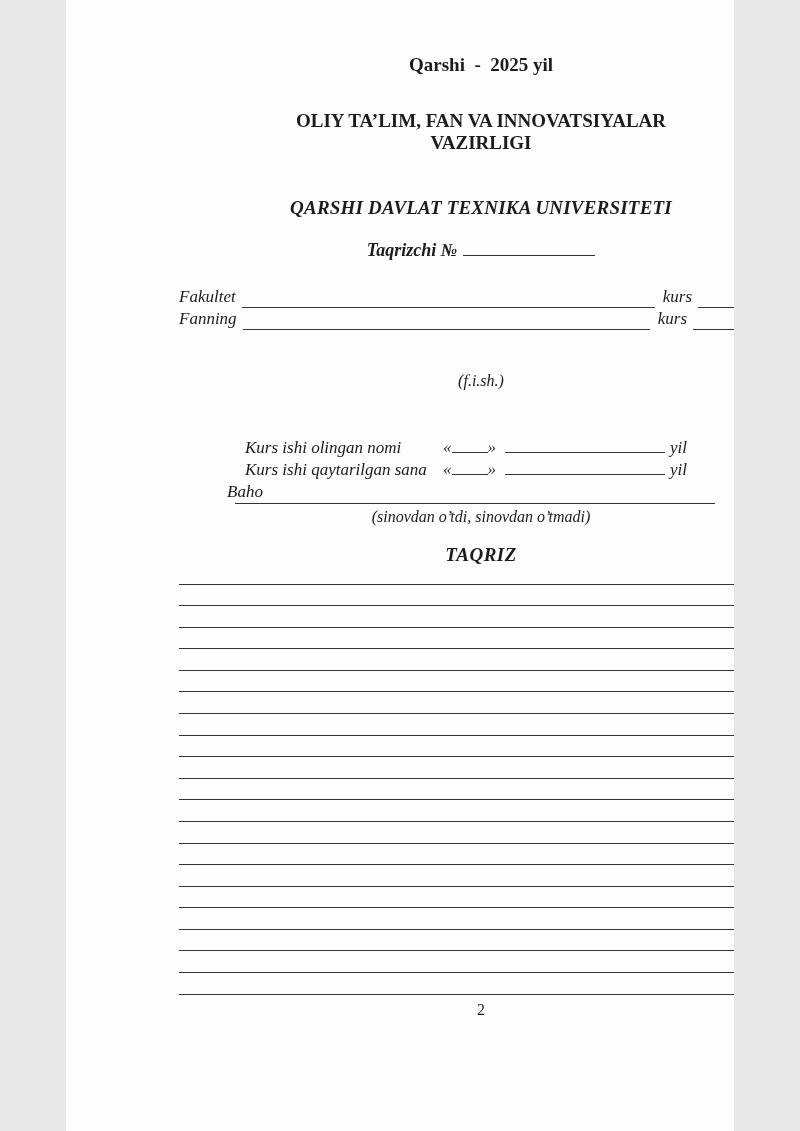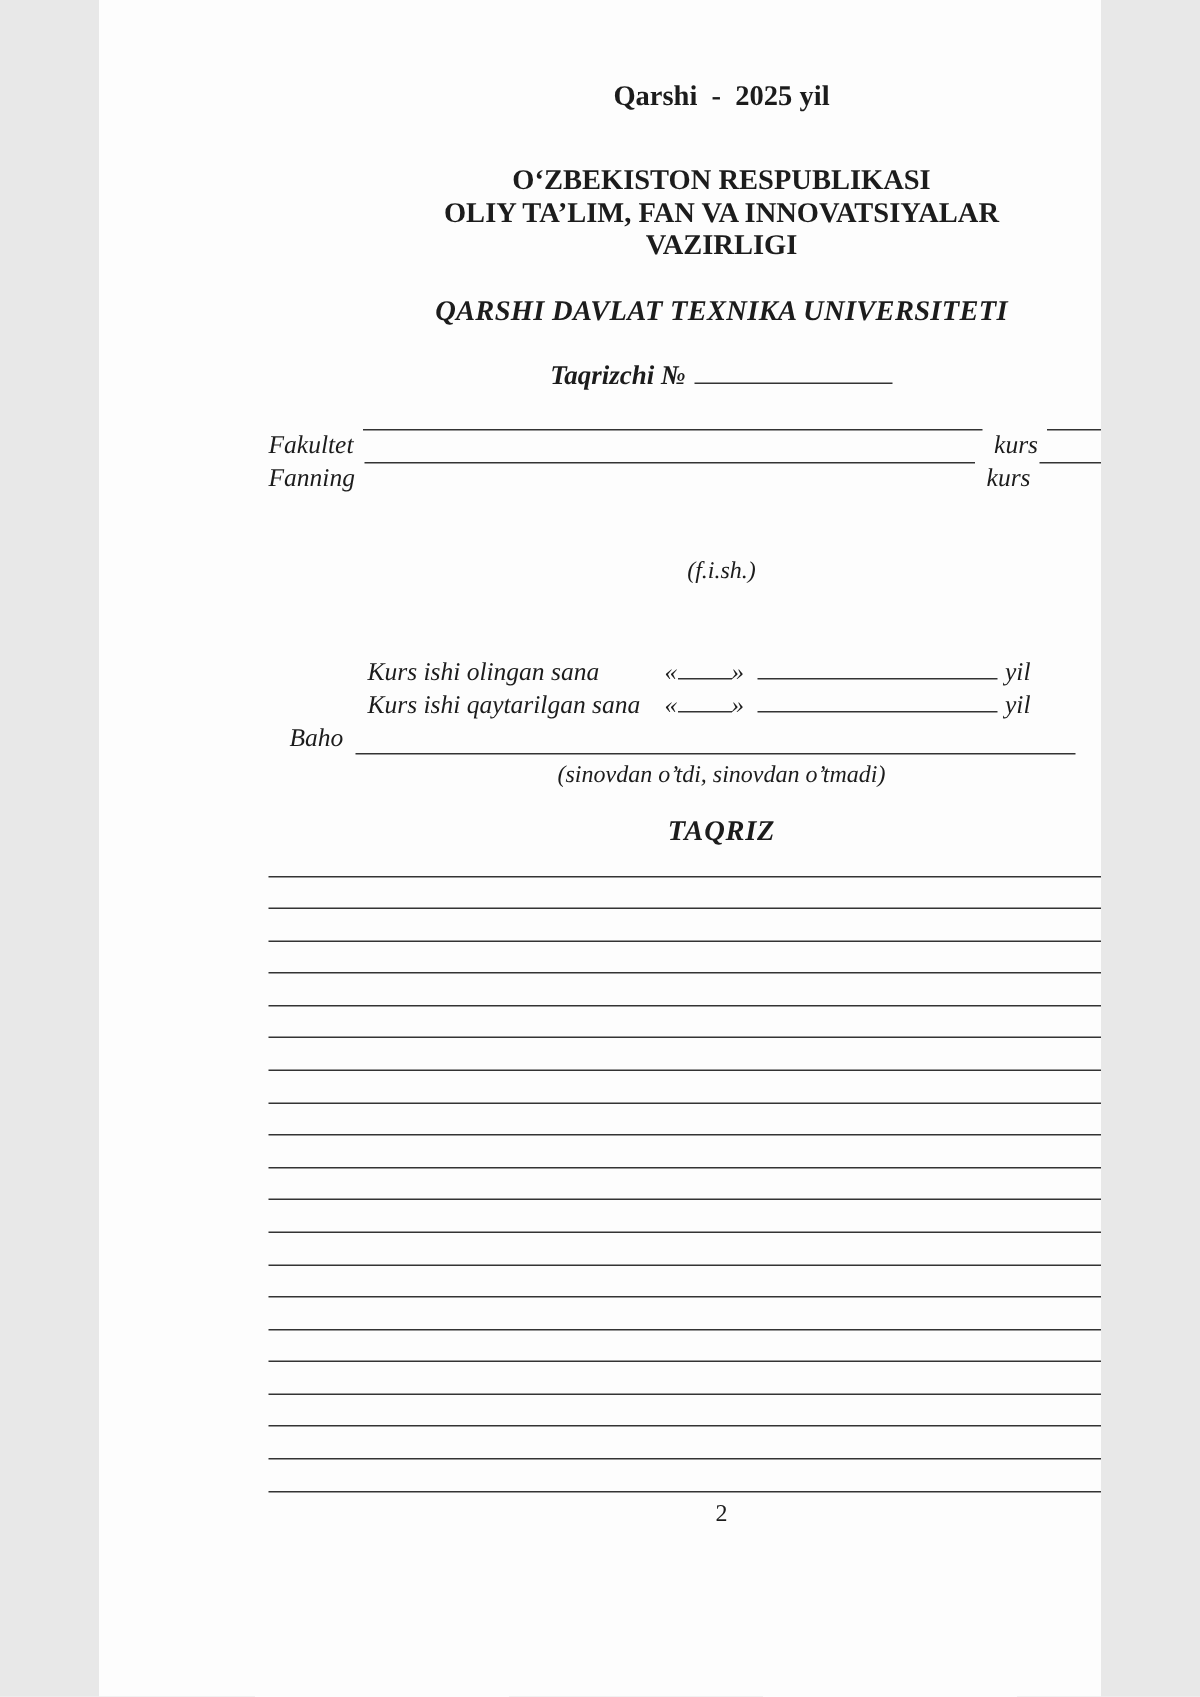--- a/index.html
+++ b/index.html
@@ -25,55 +25,54 @@
 
   .blank {
     display: inline-block;
     border-bottom: 1.5px solid var(--line, #2e2e2e);
     vertical-align: baseline;
     height: 14px;
   }
   .qaydnoma-blank { width: 132px; margin-left: 6px; }
 
   .form { top: 286px; font-size: 17px; font-style: italic; }
-  .frow { display: flex; height: 22px; line-height: 22px; align-items: flex-start; }
+  .frow { display: flex; height: 22px; line-height: 22px; align-items: flex-end; }
   .frow .lbl { white-space: nowrap; }
   .frow .fill { flex: 1 1 auto; border-bottom: 1.5px solid var(--line, #2e2e2e); margin-left: 6px; }
   .frow .rlbl { white-space: nowrap; margin-left: 8px; }
   .frow .sfill { flex: 0 0 auto; border-bottom: 1.5px solid var(--line, #2e2e2e); margin-left: 6px; }
   .w85 { width: 85px; } .w90 { width: 90px; } .w66 { width: 66px; margin-left: 2px !important; }
 
   .fio-hint { top: 372px; font-size: 16px; font-style: italic; }
 
   .dates { top: 437px; font-size: 17px; font-style: italic; }
   .drow { display: flex; height: 22px; line-height: 22px; margin-left: 66px; }
   .drow .dlbl { width: 198px; flex: 0 0 auto; }
   .qblank { width: 36px; height: 16px; }
   .dblank { width: 160px; margin-left: 9px; height: 16px; }
   .yil { margin-left: 5px; }
-  .baho-row { display: flex; height: 22px; line-height: 22px; margin-left: 14px; width: 546px; }
+  .baho-row { display: flex; height: 22px; line-height: 22px; margin-left: 48px; width: 546px; flex-direction: column; }
   .baho-fill { flex: 0 0 auto; width: 480px; border-bottom: 1.5px solid var(--line, #2e2e2e); margin-left: 8px; }
   .grade-hint { margin-top: 3px; font-size: 16px; text-align: center; height: 22px; line-height: 22px; }
 
   .taqriz-title { top: 544px; font-size: 19px; font-weight: bold; font-style: italic; letter-spacing: 0.5px; }
 
   .review-lines { top: 563px; }
   .ruled-line { height: 21.58px; border-bottom: 1.8px solid var(--line, #3a3a3a); }
 
   .page-number { top: 1001px; font-size: 16px; }
 </style>
 </head>
 <body>
 
 <div class="page" style="--bg: #fdfdfd; --ink: #1c1c1c; --line: #333333;">
 
   <div class="content centered header-date">Qarshi  -  2025 yil</div>
 
   <div class="content centered ministry">
-    <div>O‘ZBEKISTON RESPUBLIKASI</div>
     <div>OLIY TA’LIM, FAN VA INNOVATSIYALAR</div>
     <div>VAZIRLIGI</div>
   </div>
 
   <div class="content centered university">QARSHI DAVLAT TEXNIKA UNIVERSITETI</div>
 
   <div class="content centered qaydnoma">
     <span>Taqrizchi №</span><span class="blank qaydnoma-blank"></span>
   </div>
 
@@ -89,21 +88,21 @@
       <span class="fill"></span>
       <span class="rlbl">kurs</span>
       <span class="sfill w90"></span>
     </div>
   </div>
 
   <div class="content centered fio-hint">(f.i.sh.)</div>
 
   <div class="content dates">
     <div class="drow">
-      <span class="dlbl">Kurs ishi olingan sana</span>
+      <span class="dlbl">Kurs ishi olingan nomi</span>
       <span>«</span>
       <span class="blank qblank"></span>
       <span>»</span>
       <span class="blank dblank"></span>
       <span class="yil">yil</span>
     </div>
     <div class="drow">
       <span class="dlbl">Kurs ishi qaytarilgan sana</span>
       <span>«</span>
       <span class="blank qblank"></span>

